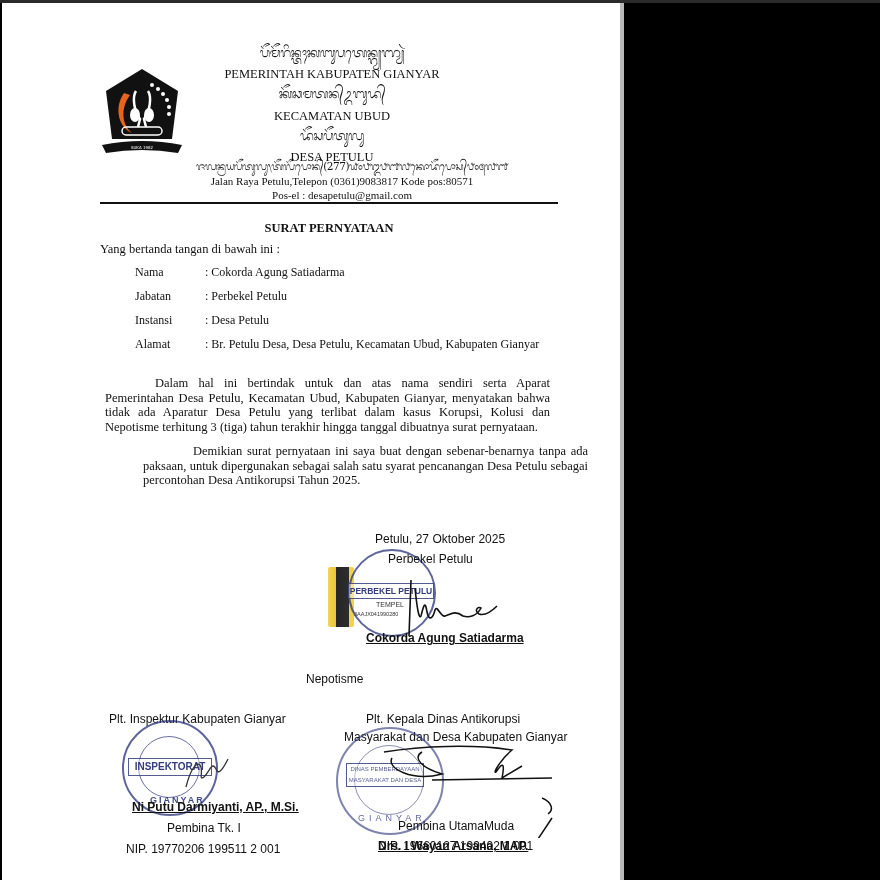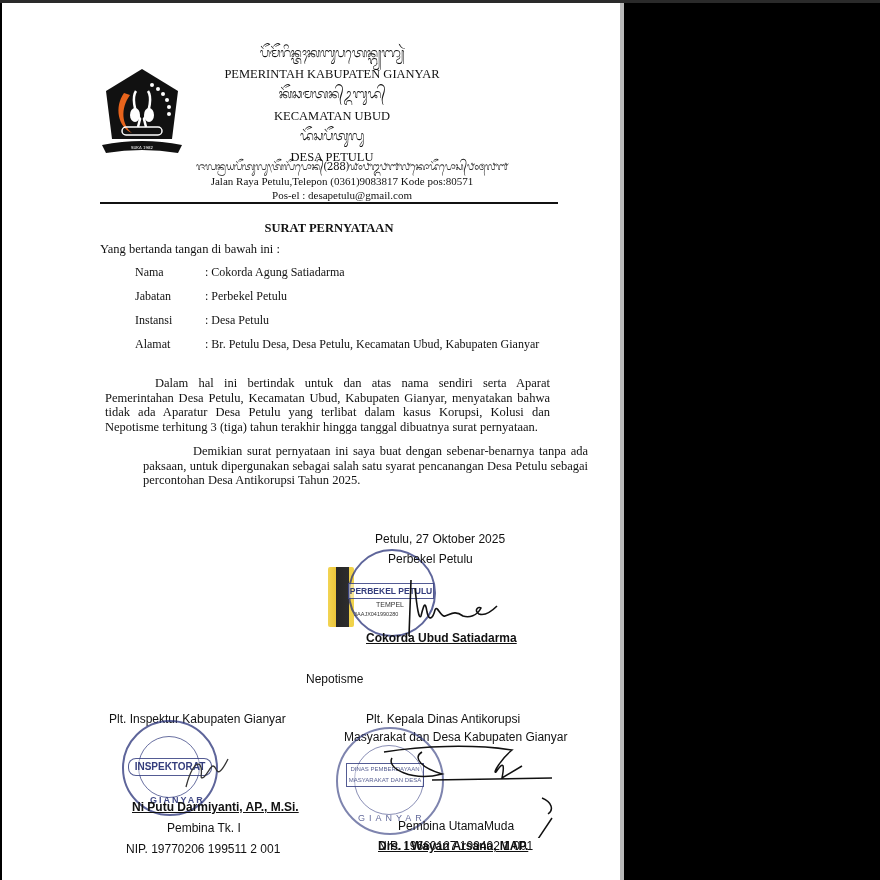--- a/index.html
+++ b/index.html
@@ -54,21 +54,21 @@
   </div>
 
   <div class="abs center" style="left:120px;top:40px;width:420px;">
     <div class="bali" style="margin-bottom:1px;">ᬧᭂᬫᭂᬭᬶᬦ᭄ᬢᬄᬓᬩᬸᬧᬢᬾᬦ᭄ᬕ᭄ᬬᬜ᭄ᬬᬃ</div>
     <div class="hdr">PEMERINTAH KABUPATEN GIANYAR</div>
     <div class="bali" style="margin-top:2px;">ᬓᭂᬘᬫᬢᬦ᭄ᬉᬩᬸᬤ᭄</div>
     <div class="hdr" style="margin-top:2px;">KECAMATAN UBUD</div>
     <div class="bali" style="margin-top:2px;">ᬤᭂᬲᬧᭂᬢᬸᬮᬸ</div>
     <div class="hdr" style="margin-top:1px;">DESA PETULU</div>
   </div>
-  <div class="abs bali center" style="left:120px;top:156px;width:460px;font-size:10.5px;">ᬚᬮᬦ᭄ᬭᬬᬧᭂᬢᬸᬮᬸ᭞ᬢᭂᬮᭂᬧᭀᬦ᭄(288)᭙᭐᭘᭓᭘᭑᭗ᬓᭀᬤᭂᬧᭀᬲ᭄᭘᭐᭕᭗᭑</div>
+  <div class="abs bali center" style="left:120px;top:156px;width:460px;font-size:10.5px;">ᬚᬮᬦ᭄ᬭᬬᬧᭂᬢᬸᬮᬸ᭞ᬢᭂᬮᭂᬧᭀᬦ᭄(277)᭙᭐᭘᭓᭘᭑᭗ᬓᭀᬤᭂᬧᭀᬲ᭄᭘᭐᭕᭗᭑</div>
   <div class="abs hdr center" style="left:120px;top:172px;width:440px;font-size:11px;">Jalan Raya Petulu,Telepon (0361)9083817  Kode pos:80571</div>
   <div class="abs hdr center" style="left:120px;top:186px;width:440px;font-size:11px;">Pos-el : desapetulu@gmail.com</div>
   <div class="rule" style="top:199px;"></div>
 
   <div class="abs title center" style="left:98px;top:218px;width:458px;">SURAT PERNYATAAN</div>
   <div class="abs body-text" style="left:98px;top:239px;white-space:nowrap;">Yang bertanda tangan di bawah ini :</div>
 
   <div class="field-row" style="left:133px;top:262px;width:420px;">
     <span class="field-label">Nama</span>
     <span class="field-value">: Cokorda Agung Satiadarma</span>
@@ -93,28 +93,28 @@
   <div class="abs" style="left:326px;top:564px;width:26px;height:60px;background:linear-gradient(90deg,#f2d24a 0%,#e9c230 30%,#1a1a1a 32%,#222 80%,#f0d040 82%);border-radius:2px;opacity:0.95;"></div>
   <div class="stamp" style="left:346px;top:546px;width:84px;height:84px;">
     <div class="stamp-band" style="left:-2px;top:32px;width:84px;height:14px;font-size:8.5px;line-height:14px;">PERBEKEL PETULU</div>
     <div class="abs sans" style="left:26px;top:50px;font-size:7px;color:#333;">TEMPEL</div>
     <div class="abs sans" style="left:4px;top:60px;font-size:5.5px;color:#333;">3AAJX041990280</div>
   </div>
   <div class="abs sig-text" style="left:386px;top:549px;">Perbekel Petulu</div>
   <svg class="abs" style="left:405px;top:575px;" width="115" height="60" viewBox="0 0 115 60">
     <path d="M2,58 L4,2 M8,10 C10,30 12,42 14,38 C16,30 18,20 20,34 C22,44 26,40 28,32 C30,26 34,40 38,38 C44,36 48,32 56,38 C62,40 70,38 74,30 C72,28 66,32 72,36 C78,38 84,34 90,28" stroke="#111" stroke-width="1.6" fill="none"></path>
   </svg>
-  <div class="abs sig-name" style="left:364px;top:628px;">Cokorda Ubud Satiadarma</div>
+  <div class="abs sig-name" style="left:364px;top:628px;">Cokorda Agung Satiadarma</div>
 
   <div class="abs sig-text" style="left:304px;top:669px;">Nepotisme</div>
 
   <div class="abs sig-text" style="left:107px;top:709px;">Plt. Inspektur Kabupaten Gianyar</div>
   <div class="stamp" style="left:120px;top:717px;width:92px;height:92px;">
     <div class="stamp-inner" style="left:14px;top:14px;width:60px;height:60px;"></div>
-    <div class="stamp-band" style="left:4px;top:36px;width:82px;height:16px;font-size:10px;line-height:16px;border-radius:8px;">INSPEKTORAT</div>
+    <div class="stamp-band" style="left:4px;top:36px;width:82px;height:16px;font-size:10px;line-height:16px;">INSPEKTORAT</div>
     <div class="abs sans" style="left:26px;top:73px;font-size:9px;font-weight:bold;color:rgba(30,40,110,0.85);letter-spacing:2px;">GIANYAR</div>
   </div>
   <svg class="abs" style="left:180px;top:748px;" width="50" height="40" viewBox="0 0 50 40">
     <path d="M4,36 C8,20 14,10 18,14 C22,20 16,30 22,26 C28,20 30,10 34,18 C36,24 40,20 46,8" stroke="#333" stroke-width="1.3" fill="none"></path>
   </svg>
   <div class="abs sig-name" style="left:130px;top:797px;">Ni Putu Darmiyanti, AP., M.Si.</div>
   <div class="abs sig-text" style="left:165px;top:818px;">Pembina Tk. I</div>
   <div class="abs sig-text" style="left:124px;top:839px;">NIP. 19770206 199511 2 001</div>
 
   <div class="abs sig-text" style="left:364px;top:709px;">Plt. Kepala Dinas Antikorupsi</div>

